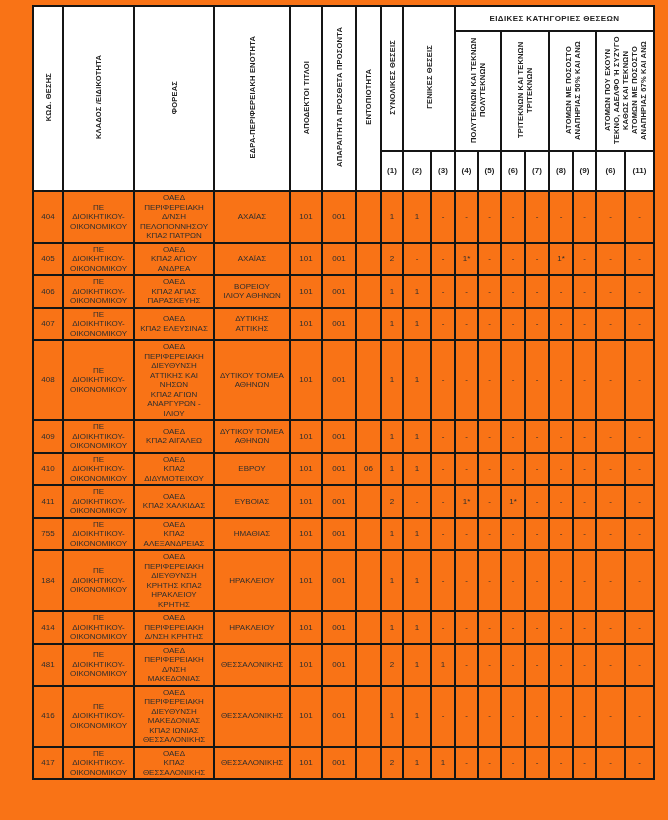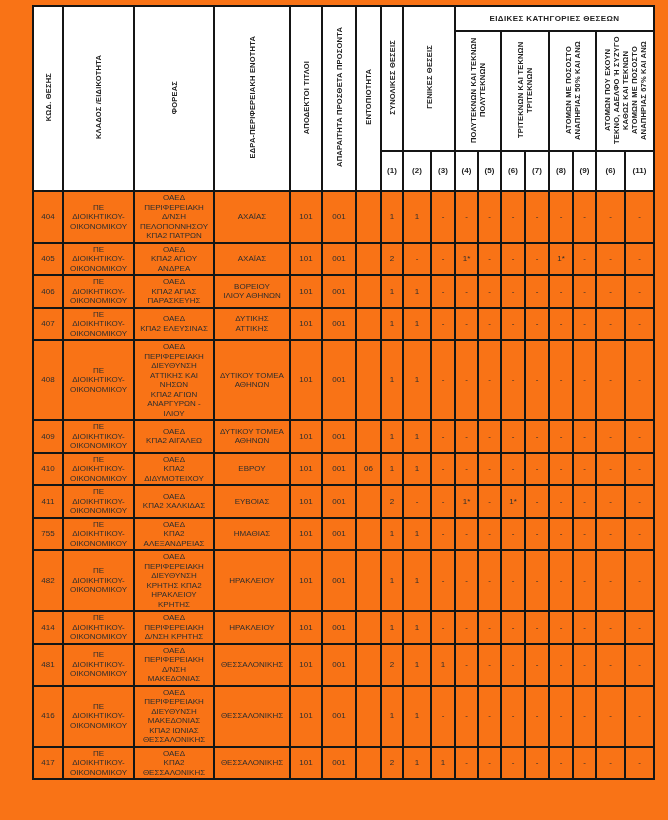--- a/index.html
+++ b/index.html
@@ -297,21 +297,21 @@
           <td>-</td>
           <td>-</td>
           <td>-</td>
           <td>-</td>
           <td>-</td>
           <td>-</td>
           <td>-</td>
           <td>-</td>
         </tr>
         <tr>
-          <td>482</td>
+          <td>184</td>
           <td>ΠΕ
 ΔΙΟΙΚΗΤΙΚΟΥ-
 ΟΙΚΟΝΟΜΙΚΟΥ</td>
           <td>ΟΑΕΔ
 ΠΕΡΙΦΕΡΕΙΑΚΗ
 ΔΙΕΥΘΥΝΣΗ
 ΚΡΗΤΗΣ ΚΠΑ2
 ΗΡΑΚΛΕΙΟΥ
 ΚΡΗΤΗΣ</td>
           <td>ΗΡΑΚΛΕΙΟΥ</td>

